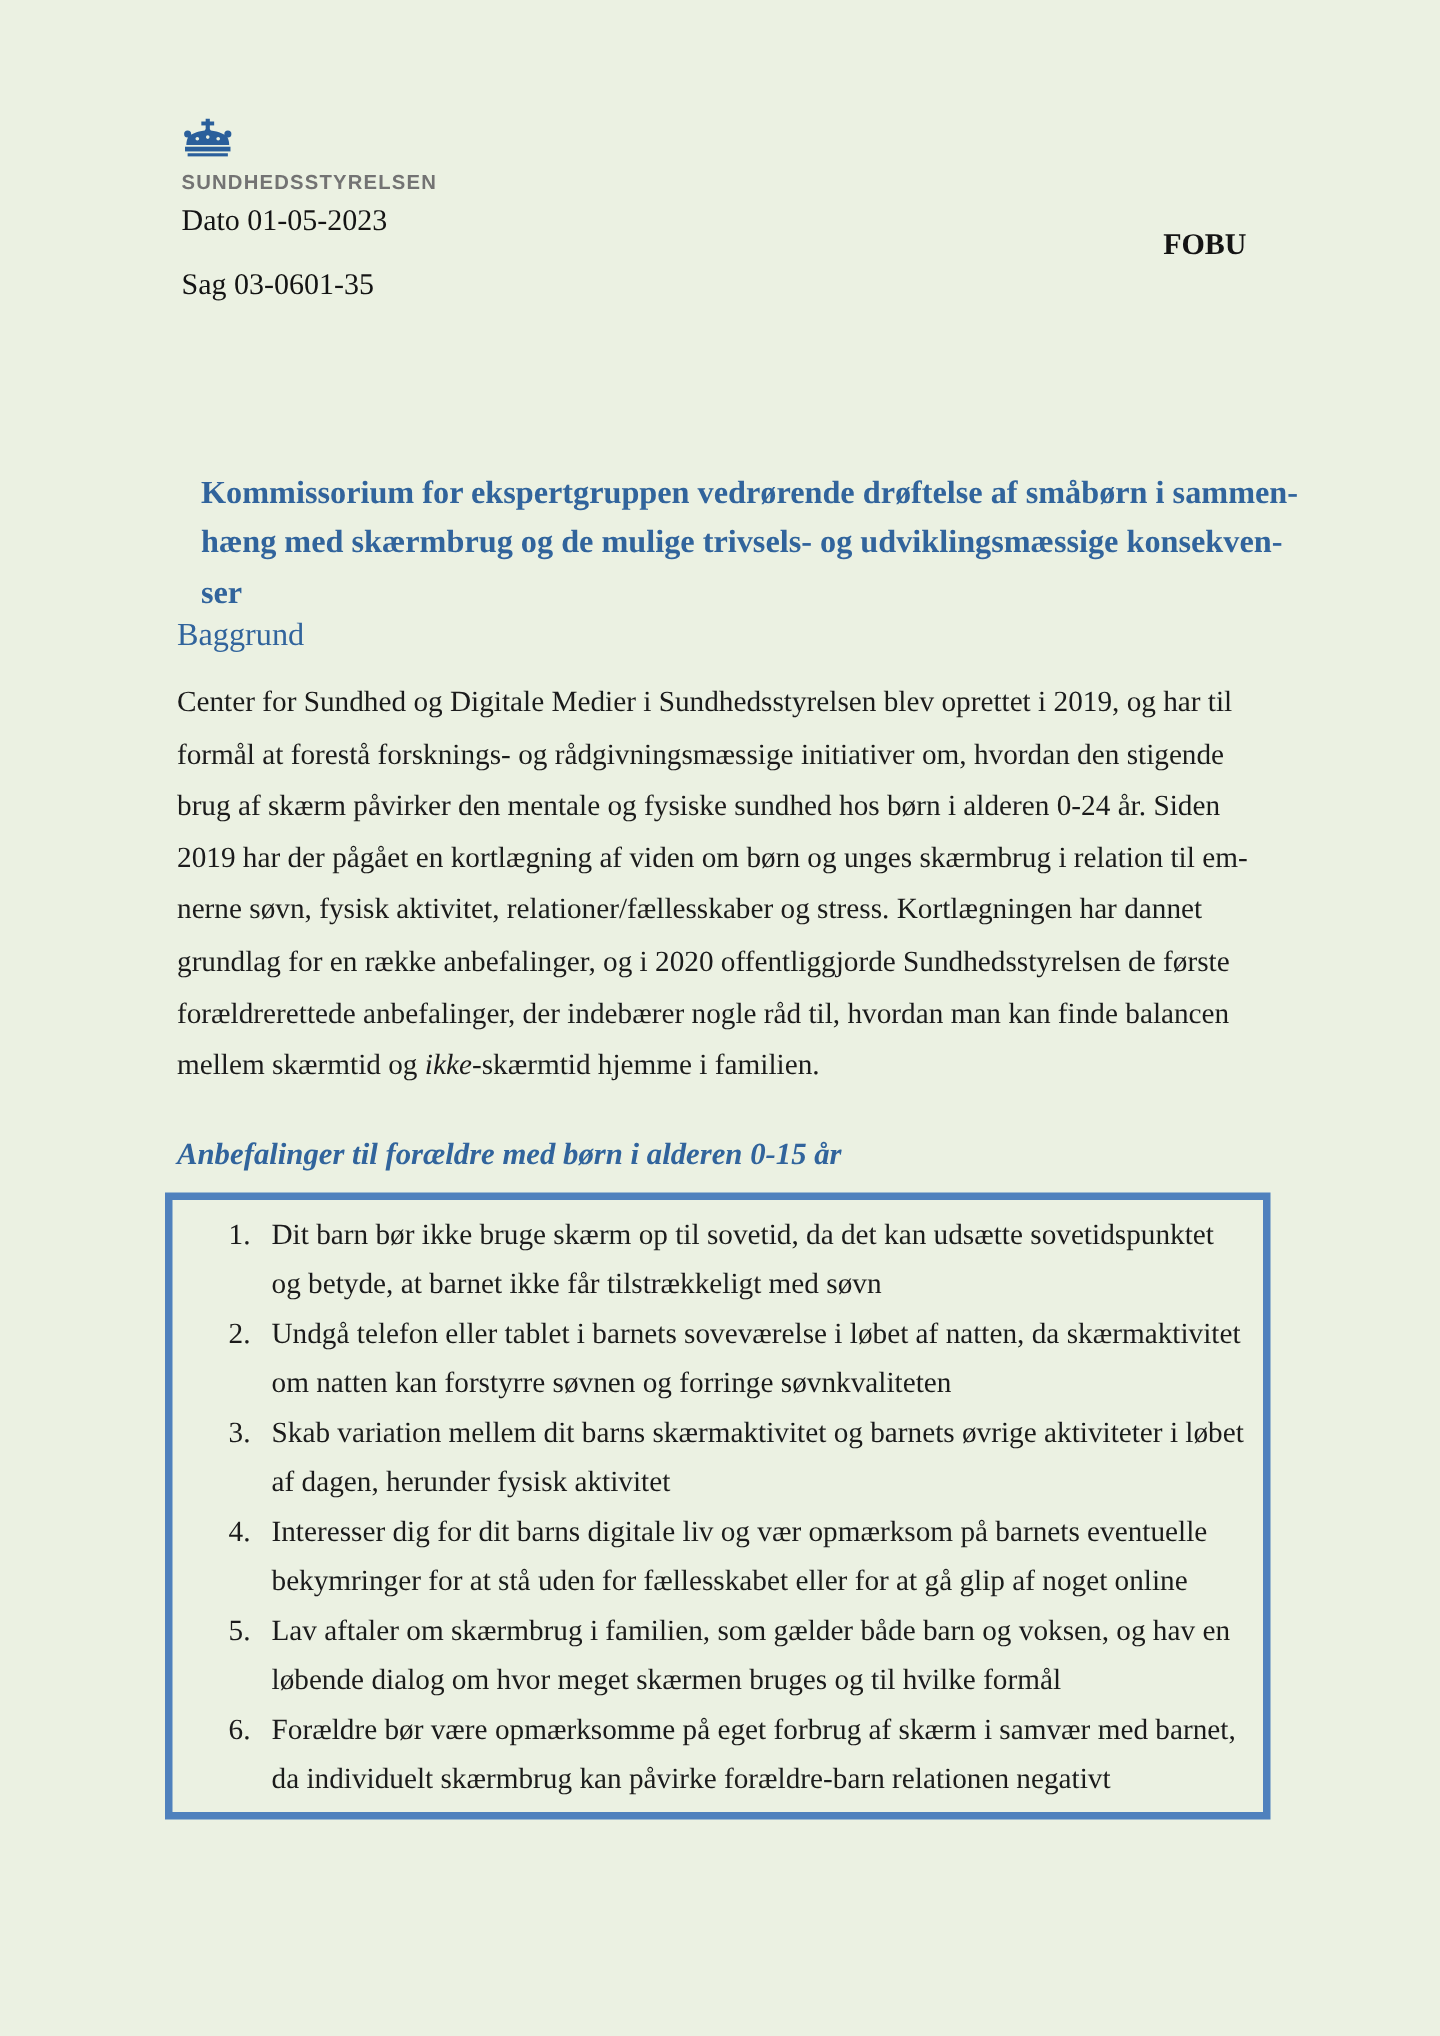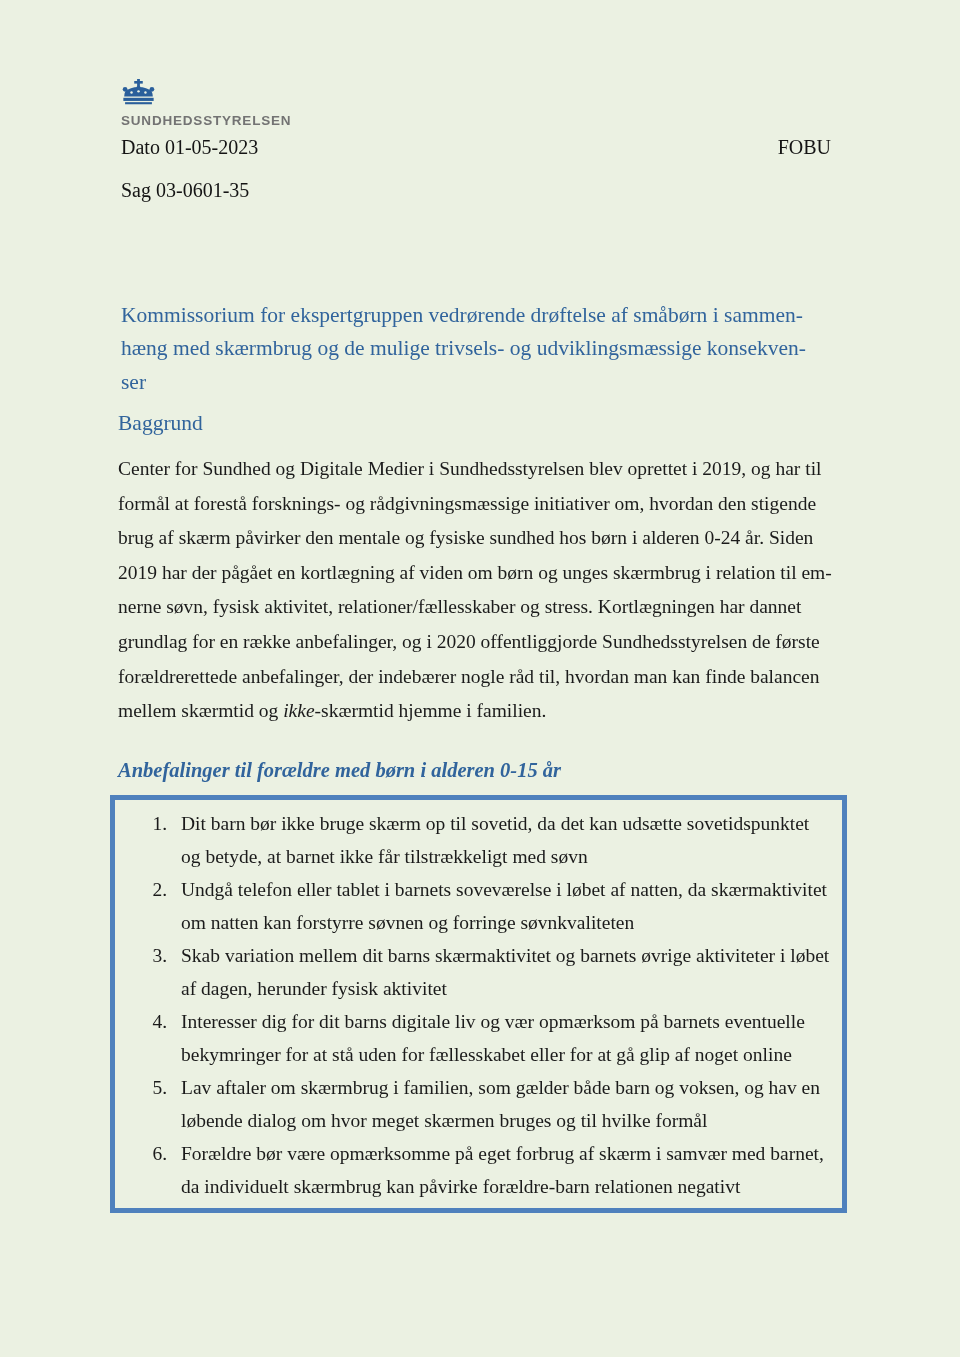--- a/index.html
+++ b/index.html
@@ -19,21 +19,21 @@
   .org-name {
     margin-top: 3px;
     font-family: "Liberation Sans", sans-serif;
     font-weight: bold;
     font-size: 13.5px;
     letter-spacing: 0.8px;
     color: #737373;
   }
   .meta { font-size: 20px; color: #141414; }
   .meta-dato { left: 121px; top: 136px; }
-  .meta-fobu { left: 0; top: 136px; width: 831px; text-align: right; }
+  .meta-fobu { left: 0; top: 152px; width: 831px; text-align: right; font-weight: bold; }
   .meta-sag  { left: 121px; top: 179px; }
 
   
   .doc-title {
     left: 118px; top: 296px; width: 740px;
     font-size: 21.5px; line-height: 33.4px;
     color: #31649c;
   }
   .doc-title .line { display: block; }
 
@@ -97,21 +97,21 @@
       </g>
     </svg>
   </span>
   <div class="org-name">SUNDHEDSSTYRELSEN</div>
 </div>
 
 <div class="abs meta meta-dato">Dato 01-05-2023</div>
 <div class="abs meta meta-fobu">FOBU</div>
 <div class="abs meta meta-sag">Sag 03-0601-35</div>
 
-<h1 class="abs doc-title" style="margin:3px; font-weight:normal;">
+<h1 class="abs doc-title" style="margin:16px; font-weight:bold;">
   <span class="line">Kommissorium for ekspertgruppen vedrørende drøftelse af småbørn i sammen-</span>
   <span class="line">hæng med skærmbrug og de mulige trivsels- og udviklingsmæssige konsekven-</span>
   <span class="line">ser</span>
 </h1>
 
 <h2 class="abs h-baggrund" style="margin:0;">Baggrund</h2>
 
 <div class="abs paragraph">
   <span class="line">Center for Sundhed og Digitale Medier i Sundhedsstyrelsen blev oprettet i 2019, og har til</span>
   <span class="line">formål at forestå forsknings- og rådgivningsmæssige initiativer om, hvordan den stigende</span>

